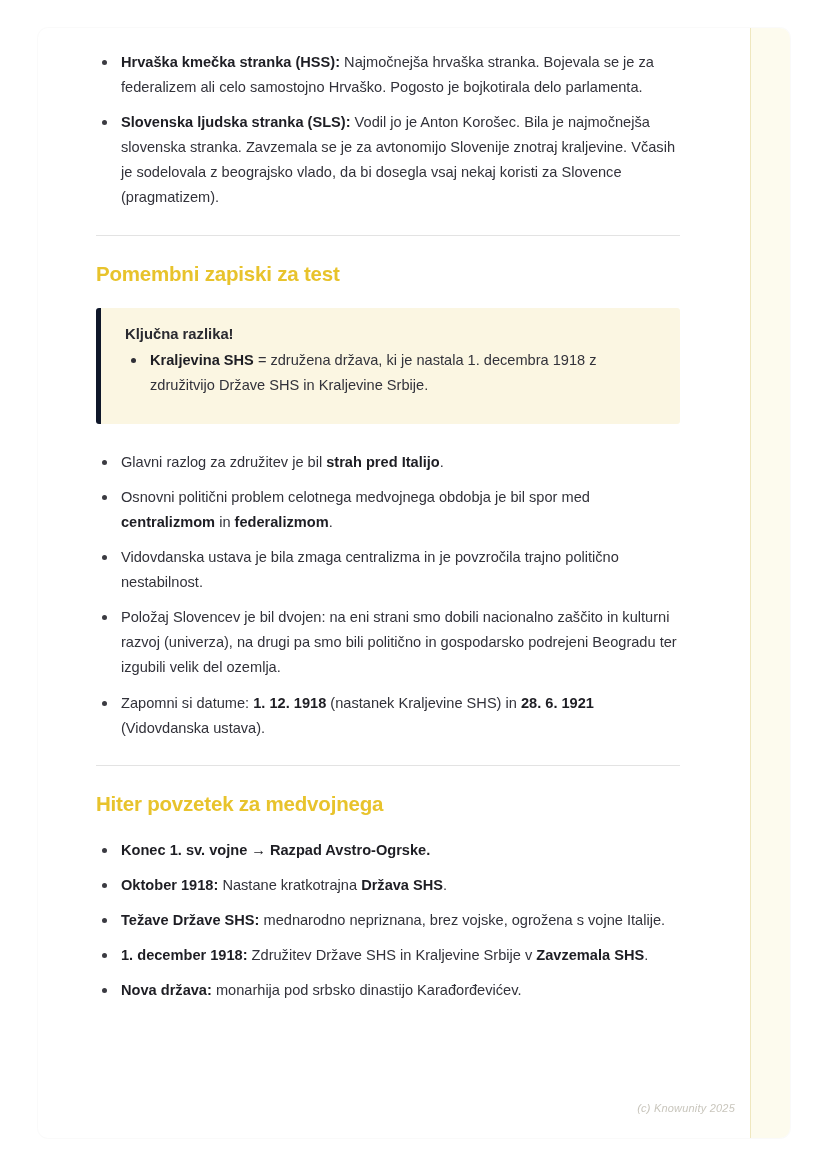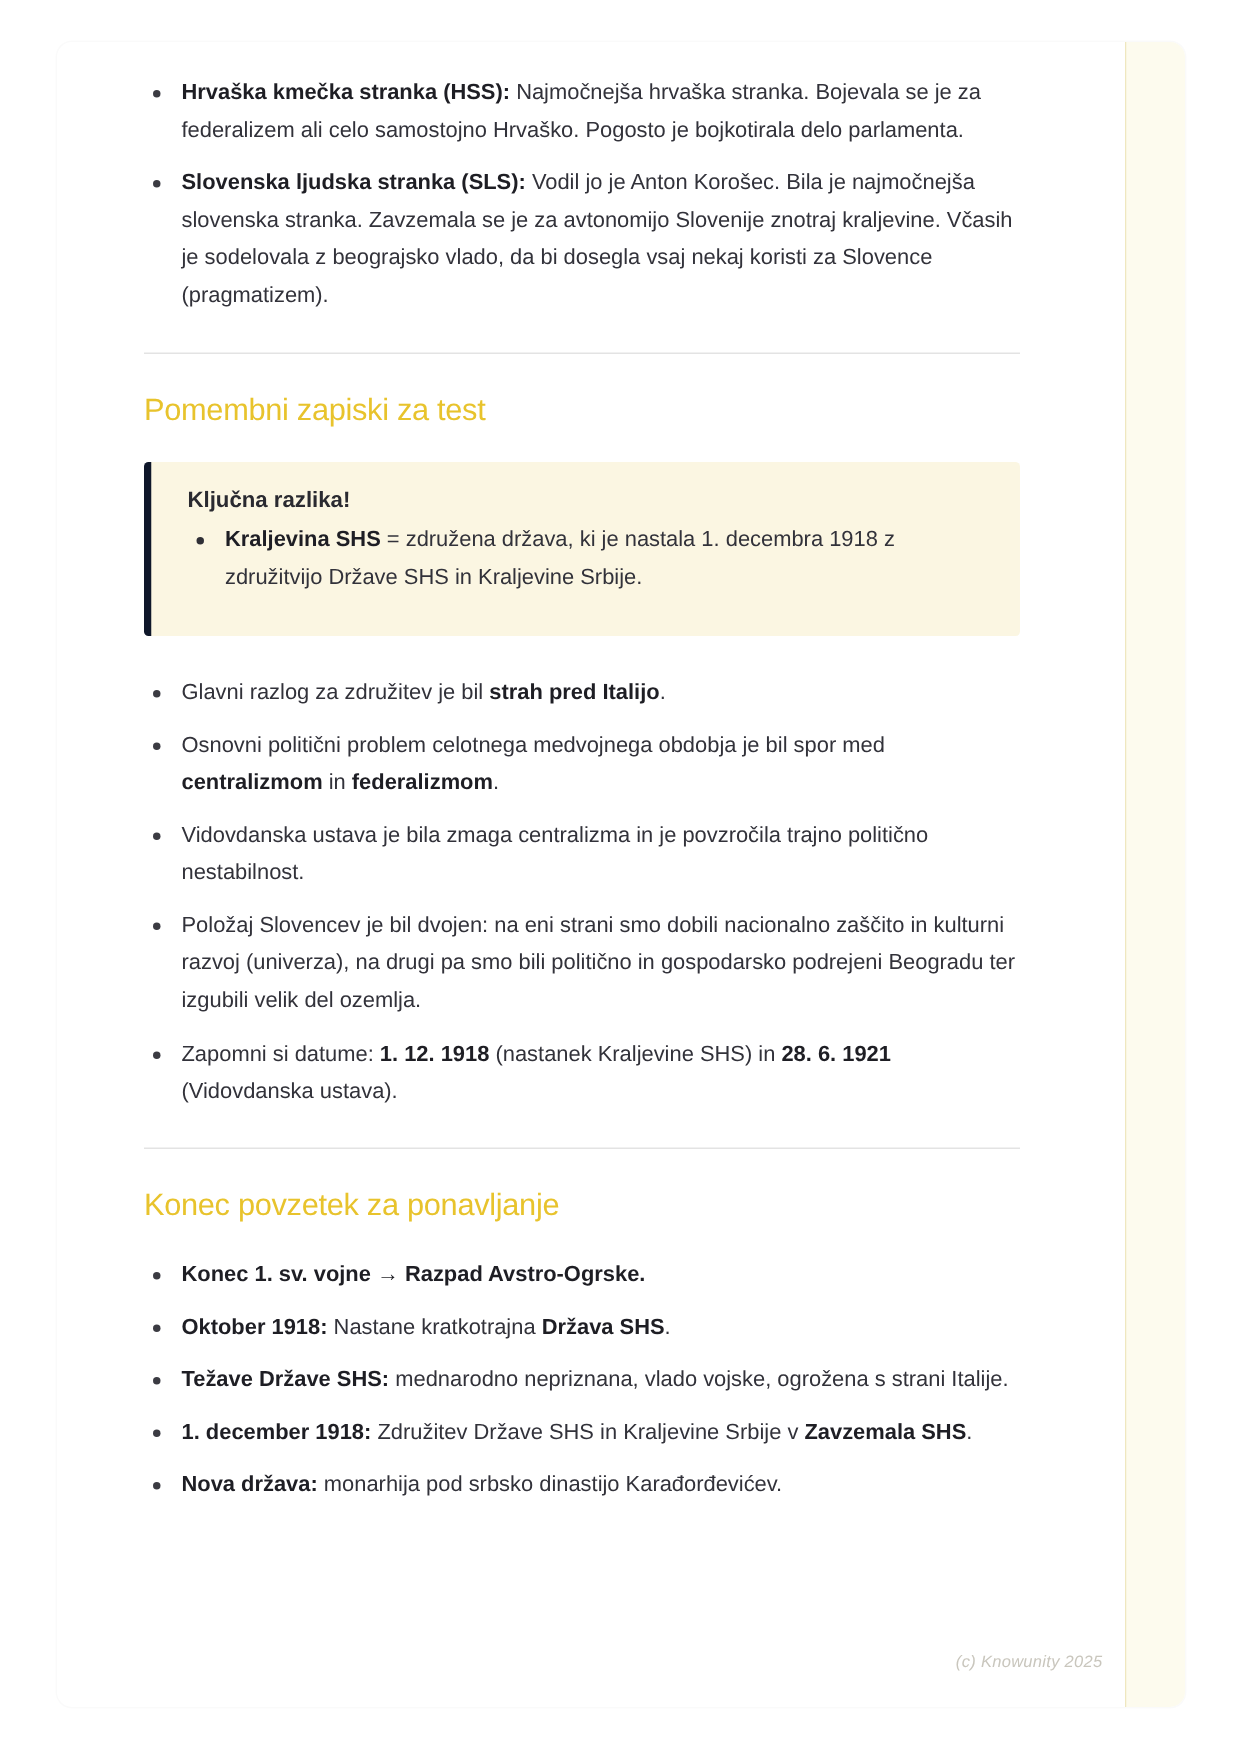--- a/index.html
+++ b/index.html
@@ -70,21 +70,21 @@
   li b, .b { font-weight: 700; color: #1e1e24; }
 
   .rule {
     height: 1px;
     background: #e3e3e3;
     margin: 24px 0 26px 0;
   }
 
   h2.section-title {
     font-size: 20.5px;
-    font-weight: 400;
+    font-weight: 700;
     color: #e8c32c;
     margin: 0 0 22px 0;
     letter-spacing: -0.2px;
   }
 
   .callout {
     background: #fbf6e2;
     border-left: 5px solid #0f172a;
     border-radius: 3px;
     padding: 18px 22px 20px 24px;
@@ -160,31 +160,31 @@
         <li>
           <span>Položaj Slovencev je bil dvojen: na eni strani smo dobili nacionalno zaščito in kulturni razvoj (univerza), na drugi pa smo bili politično in gospodarsko podrejeni Beogradu ter izgubili velik del ozemlja.</span>
         </li>
         <li>
           <span>Zapomni si datume: </span><b>1. 12. 1918</b><span> (nastanek Kraljevine SHS) in </span><b>28. 6. 1921</b><span> (Vidovdanska ustava).</span>
         </li>
       </ul>
 
       <div class="rule"></div>
 
-      <h2 class="section-title">Konec povzetek za ponavljanje</h2>
+      <h2 class="section-title">Hiter povzetek za medvojnega</h2>
 
       <ul class="bullets tight">
         <li>
           <b>Konec 1. sv. vojne → Razpad Avstro-Ogrske.</b><span></span>
         </li>
         <li>
           <b>Oktober 1918:</b><span> Nastane kratkotrajna </span><b>Država SHS</b><span>.</span>
         </li>
         <li>
-          <b>Težave Države SHS:</b><span> mednarodno nepriznana, vlado vojske, ogrožena s strani Italije.</span>
+          <b>Težave Države SHS:</b><span> mednarodno nepriznana, brez vojske, ogrožena s vojne Italije.</span>
         </li>
         <li>
           <b>1. december 1918:</b><span> Združitev Države SHS in Kraljevine Srbije v </span><b>Zavzemala SHS</b><span>.</span>
         </li>
         <li>
           <b>Nova država:</b><span> monarhija pod srbsko dinastijo Karađorđevićev.</span>
         </li>
       </ul>
 
     </div>

